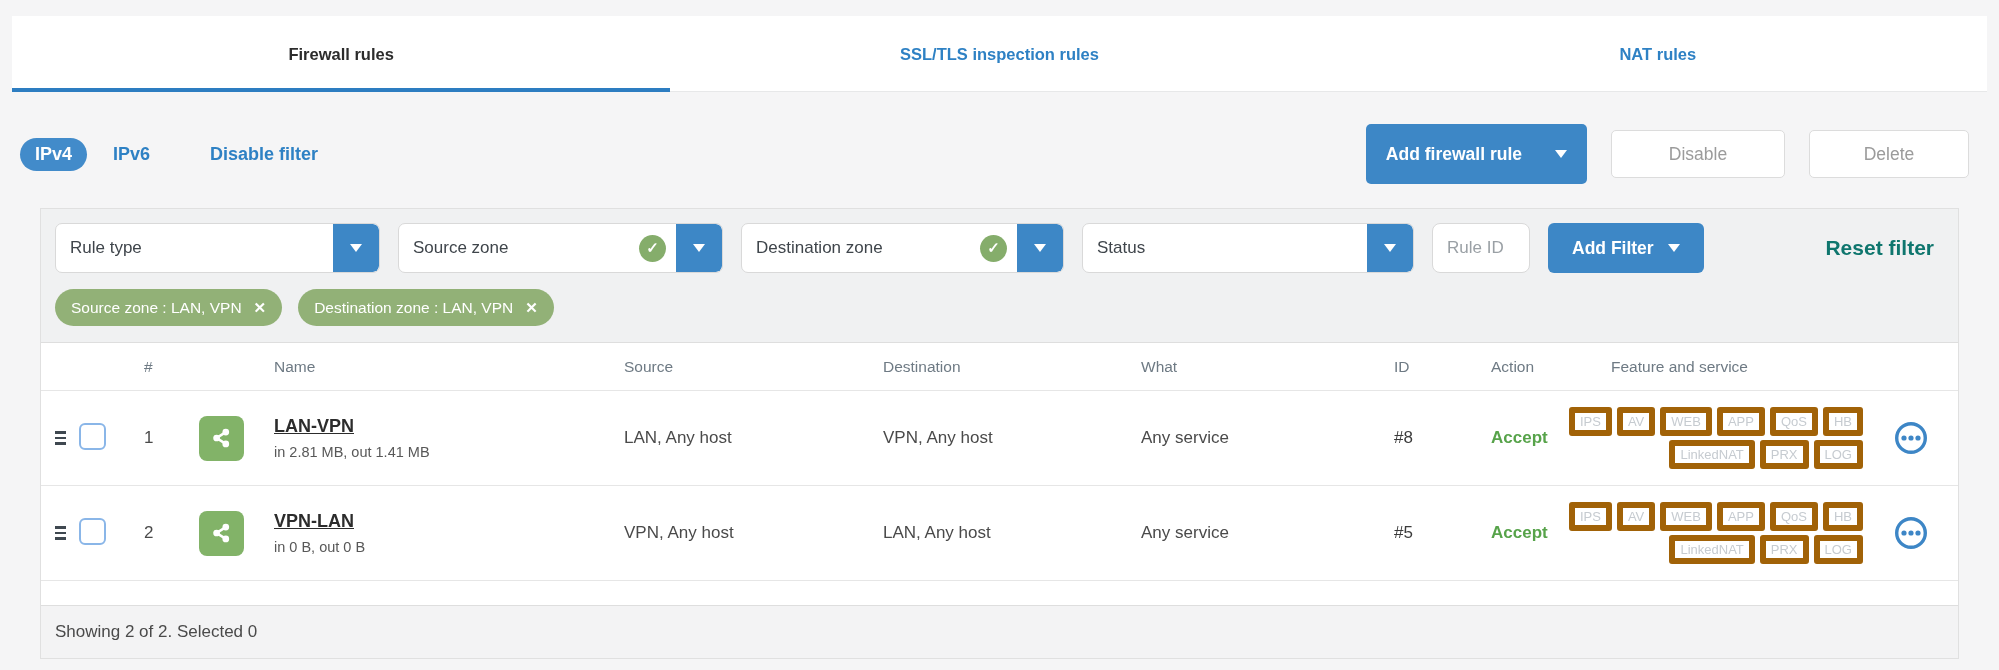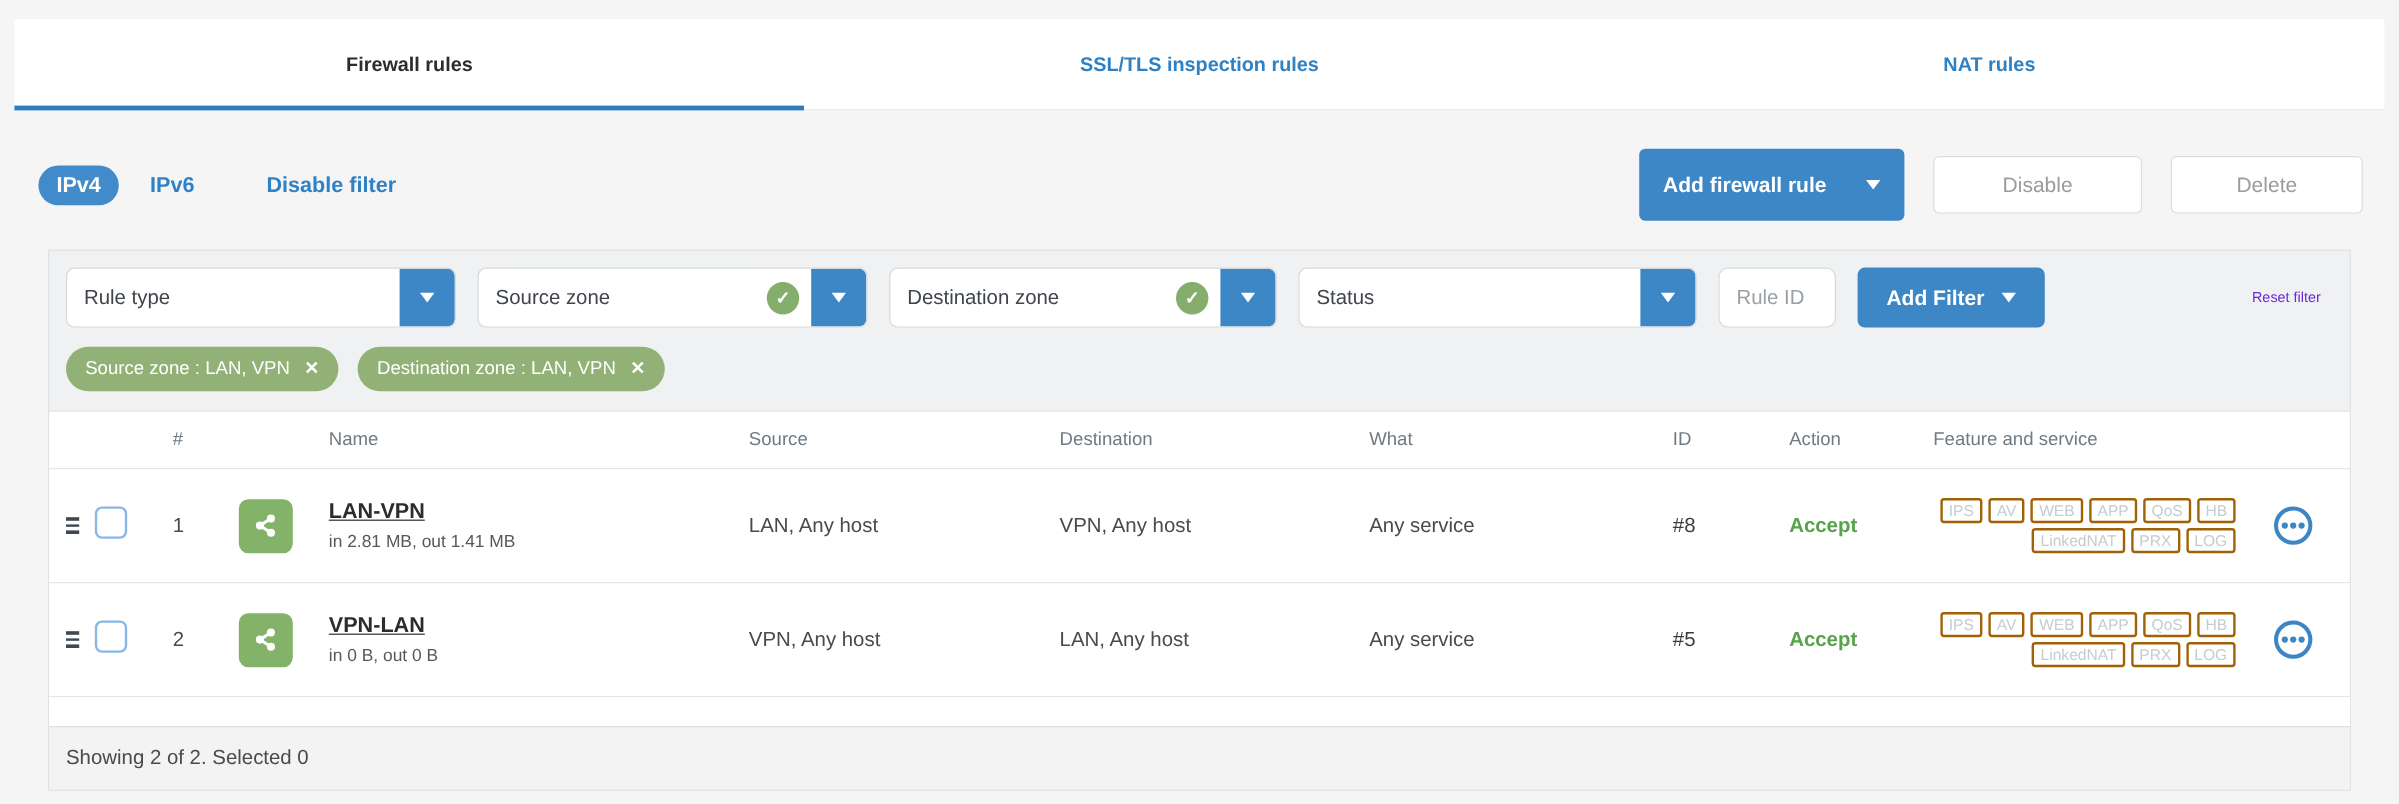--- a/index.html
+++ b/index.html
@@ -8,21 +8,21 @@
 
   
   .tabbar { margin:16px 12px 0 12px; background:#fff; display:flex; height:76px; }
   .tab { flex:1; display:flex; align-items:center; justify-content:center;
          font-size:16.5px; font-weight:700; color:#2e81c4; cursor:pointer; position:relative; }
   .tab::after { content:""; position:absolute; left:0; right:0; bottom:0; height:1px; background:#e7e8e9; }
   .tab.active { color:#2c2c2c; }
   .tab.active::after { height:4px; background:#2d7dc1; }
 
   
-  .toolbar { display:flex; align-items:center; padding:32px 30px 24px 32px; }
+  .toolbar { display:flex; align-items:center; padding:32px 30px 24px 20px; }
   .pill { background:#428bca; color:#fff; font-weight:700; font-size:18px;
           padding:6px 15px; border-radius:18px; cursor:pointer; }
   .toolbar-link { color:#2e81c4; font-weight:700; font-size:18px; cursor:pointer; }
   .ipv6 { margin-left:26px; }
   .disable-filter { margin-left:60px; }
   .toolbar-right { margin-left:auto; display:flex; align-items:center; gap:24px; }
   .btn-primary { background:#3d87c6; color:#fff; border:none; border-radius:5px;
                  height:60px; padding:0 20px; font-size:17.5px; font-weight:600;
                  display:flex; align-items:center; gap:33px; cursor:pointer;
                  font-family:"Liberation Sans", sans-serif; }
@@ -43,21 +43,21 @@
   .check-circle { width:27px; height:27px; border-radius:50%; background:#85ad6b; color:#fff;
                   display:flex; align-items:center; justify-content:center;
                   font-size:15px; font-weight:700; margin-right:10px; flex:none; }
   .dd-btn { width:46px; height:100%; background:#3d87c6; display:flex; align-items:center;
             justify-content:center; flex:none; border-radius:0 6px 6px 0; cursor:pointer; }
   .ruleid-input { width:98px; height:50px; border:1px solid #d9d9d9; border-radius:8px;
                   padding:0 14px; font-size:17px; color:#4a4a4a; background:#fff;
                   font-family:"Liberation Sans", sans-serif; }
   .ruleid-input::placeholder { color:#9aa0a5; }
   .btn-addfilter { height:50px; border-radius:6px; padding:0 24px; gap:14px;align-items:center; }
-  .reset-link { margin-left:auto; color:#6d28d9; font-weight:400; font-size:12px;
+  .reset-link { margin-left:auto; color:#0f766e; font-weight:700; font-size:21px;
                 padding-right:10px; cursor:pointer; white-space:nowrap; }
 
   .chips-row { display:flex; gap:16px; padding:16px 14px 16px 14px; }
   .chip { background:#92b177; color:#fff; border-radius:19px; padding:0 16px; height:37px;
           display:flex; align-items:center; gap:12px; font-size:15.5px; }
   .chip-x { font-weight:700; font-size:15px; cursor:pointer; line-height:1; }
 
   
   .tbl { background:#fff; border-top:1px solid #dedede; }
   .grid { display:grid;
@@ -81,21 +81,21 @@
   .rownum { font-size:17px; color:#4a4a4a; padding-left:28px; }
   .ruleicon { width:45px; height:45px; border-radius:8px; background:#82b368;
               display:flex; align-items:center; justify-content:center; margin-left:28px; cursor:pointer; }
   .name-link { font-size:18px; font-weight:700; color:#2c2c2c; text-decoration:underline; cursor:pointer; }
   .traffic { font-size:14.5px; color:#585858; margin-top:7px; }
   .cellt { font-size:17px; color:#4a4a4a; }
   .idv { font-size:17px; color:#3c3c3c; }
   .accept { font-size:17px; font-weight:600; color:#57a34a; }
   .feat { display:flex; flex-direction:column; align-items:flex-end; gap:4px; }
   .feat-line { display:flex; gap:5px; }
-  .badge { border:2px solid #a16207; border-radius:3px; color:#c6cbd0; font-size:13px;
+  .badge { border:6px solid #a16207; border-radius:3px; color:#c6cbd0; font-size:13px;
            padding:1px 5px; background:#fff; white-space:nowrap; }
   .menu-btn { display:flex; justify-content:center; cursor:pointer; }
 
   .tbl-spacer { height:24px; background:#fff; }
   .tfoot { background:#f3f3f4; border-top:1px solid #dedede; padding:16px 14px;
            font-size:17px; color:#4a4a4a; }
 </style>
 </head>
 <body>
 

